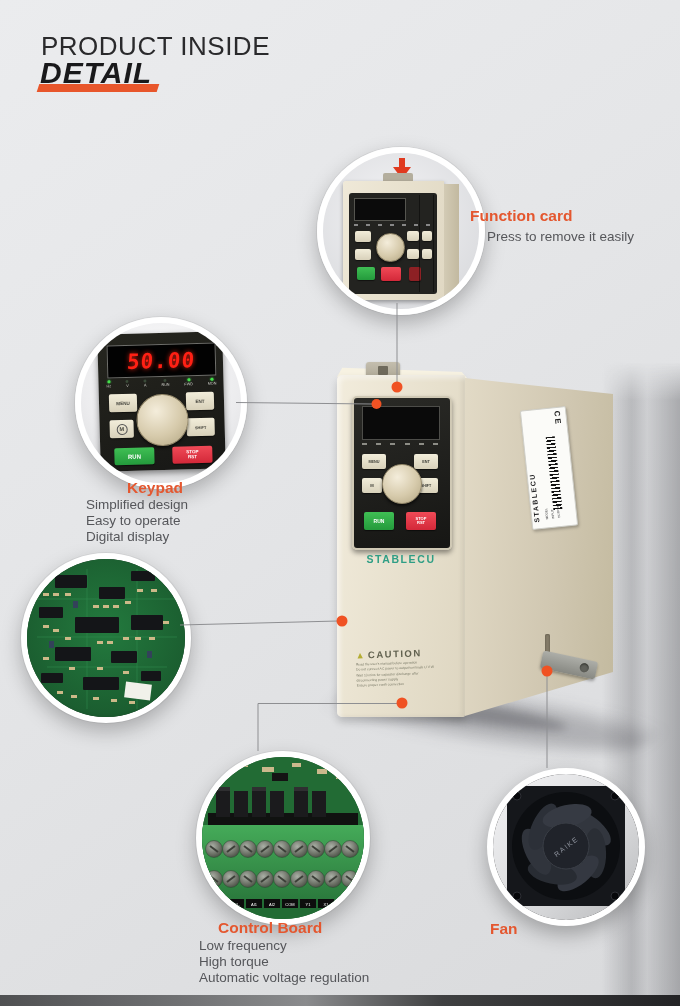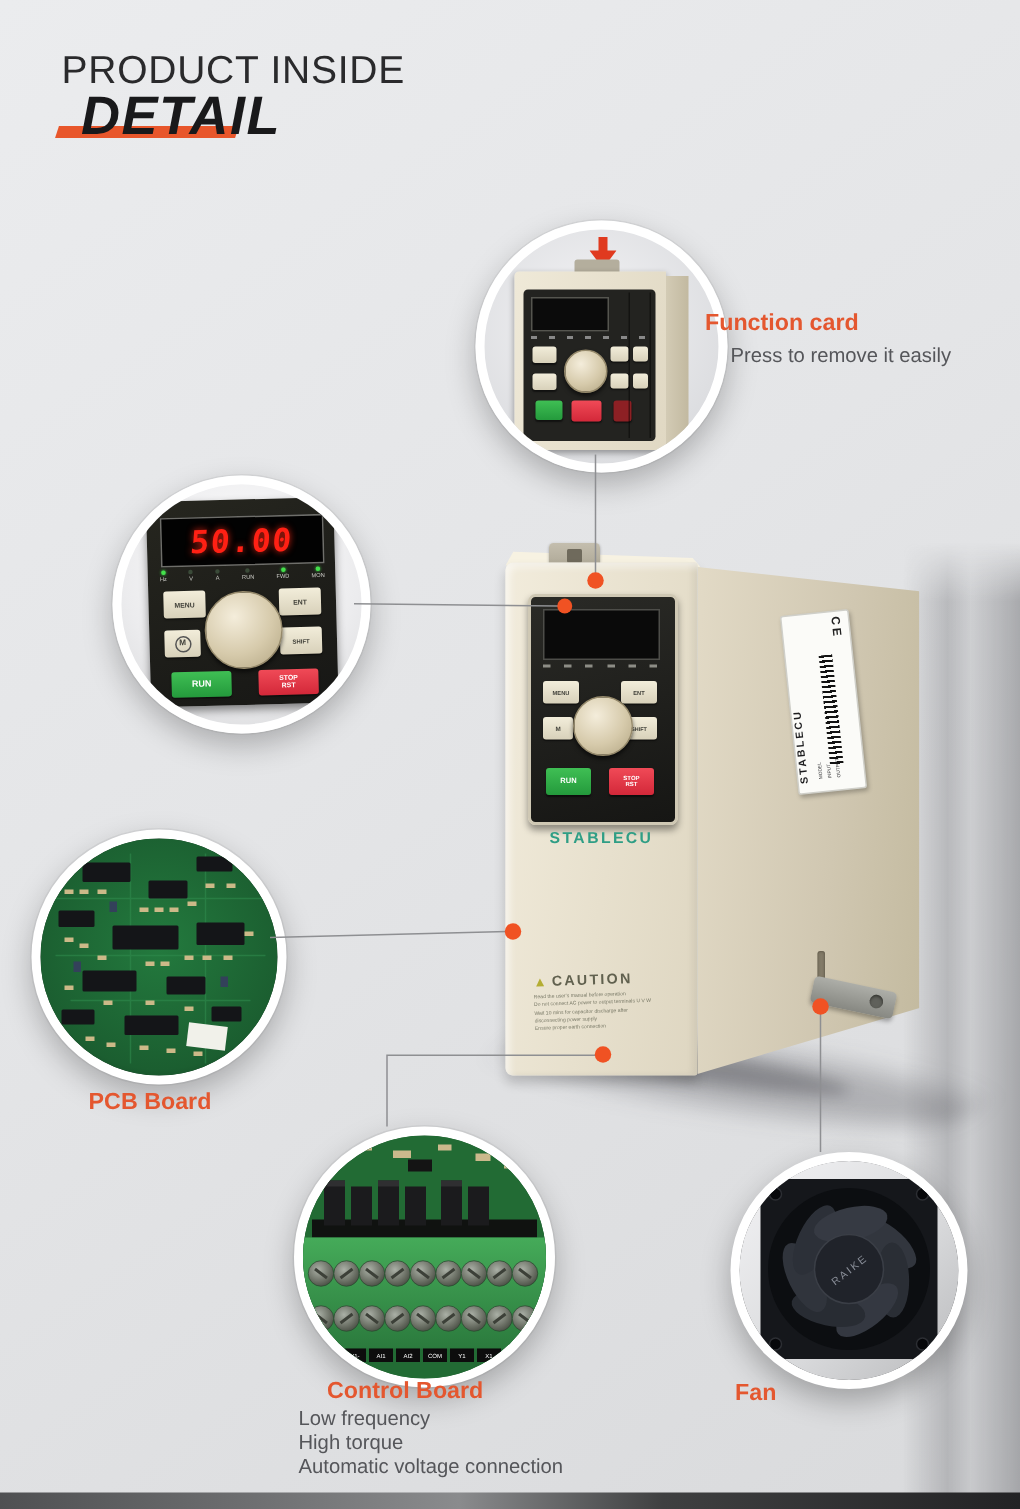--- a/index.html
+++ b/index.html
@@ -4,21 +4,21 @@
 <style>
   html,body{margin:0;padding:0;background:#9a9b9d;}
   .page{position:relative;width:680px;height:1006px;overflow:hidden;
         font-family:"Liberation Sans",sans-serif;
         background:linear-gradient(145deg,#ebecee 0%,#e4e5e7 45%,#d9dadc 100%);}
   .abs{position:absolute;}
 
   
   .title{left:41px;top:31px;font-size:26px;letter-spacing:.5px;color:#2a2a2c;font-weight:500;z-index:6;}
   .detail-bar{left:38px;top:84px;width:120px;height:8px;background:#e8562b;transform:skewX(-18deg);z-index:6;}
-  .subtitle{left:54px;top:56px;font-size:36px;font-weight:800;font-style:italic;color:#19191b;letter-spacing:1px;z-index:7;}
+  .subtitle{left:40px;top:56px;font-size:30px;font-weight:800;font-style:italic;color:#19191b;letter-spacing:1px;z-index:7;}
 
   
   .right-band{left:602px;top:362px;width:78px;height:644px;z-index:0;
     background:linear-gradient(90deg,rgba(130,131,135,0) 0%,rgba(130,131,135,.42) 38%,rgba(160,161,165,.30) 58%,rgba(108,109,113,.48) 100%);
     -webkit-mask-image:linear-gradient(180deg,transparent 0,#000 6%);mask-image:linear-gradient(180deg,transparent 0,#000 6%);}
   .bottom-bar{left:0;top:995px;width:680px;height:11px;z-index:8;
     background:linear-gradient(90deg,#4f5052 0%,#6e6f71 25%,#8a8b8d 45%,#3f4041 65%,#232325 100%);}
 
   
   .circle{position:absolute;border-radius:50%;border:6px solid #fff;overflow:hidden;z-index:3;
@@ -284,20 +284,26 @@
       <div class="knob" style="left:37px;top:61px;width:50px;height:50px;"></div>
       <div class="btn-green" style="left:14px;top:114px;width:40px;height:17px;font-size:6px;">
           <span>RUN</span>
         </div>
       <div class="btn-red" style="left:72px;top:114px;width:40px;height:17px;font-size:4.6px;">
           <span>STOP</span>
           <span>RST</span>
         </div>
     </div>
   </div>
+  <div class="co-label" style="left:75px;top:479px;width:160px;text-align:center;">Keypad</div>
+  <div class="co-desc" style="left:86px;top:497px;">
+    <span>Simplified design</span>
+    <span>Easy to operate</span>
+    <span>Digital display</span>
+  </div>
 
   <div class="circle c-pcb">
     <svg width="158" height="158" viewBox="0 0 158 158">
       <defs>
         <radialGradient id="gpcb" cx="50%" cy="45%" r="75%">
           <stop offset="0%" stop-color="#237a3e"></stop>
             <stop offset="70%" stop-color="#1b5e30"></stop>
             <stop offset="100%" stop-color="#0c2c16"></stop>
         </radialGradient>
       </defs>
@@ -348,21 +354,20 @@
           <rect x="102" y="142" width="6" height="3"></rect>
       </g>
       <g fill="#33415a">
         <rect x="46" y="42" width="5" height="7"></rect>
           <rect x="120" y="92" width="5" height="7"></rect>
           <rect x="22" y="82" width="5" height="7"></rect>
       </g>
       <rect x="98" y="124" width="26" height="16" fill="#f1f1ea" transform="rotate(7 111 132)"></rect>
     </svg>
   </div>
-  <div class="co-label" style="left:20px;top:726px;width:160px;text-align:center;">PCB Board</div>
 
   <div class="circle c-ctl">
     <svg width="162" height="162" viewBox="0 0 162 162">
       <defs>
         <linearGradient id="gterm" x1="0" y1="0" x2="0" y2="1">
           <stop offset="0%" stop-color="#45ab59"></stop>
             <stop offset="100%" stop-color="#2b7a3d"></stop>
         </linearGradient>
         <radialGradient id="gscrew" cx="40%" cy="35%" r="70%">
           <stop offset="0%" stop-color="#aab0a6"></stop>
@@ -450,21 +455,21 @@
         <text x="106" y="148.5" font-size="4" fill="#fff" text-anchor="middle">Y1</text>
         <text x="124" y="148.5" font-size="4" fill="#fff" text-anchor="middle">X1</text>
         <text x="142" y="148.5" font-size="4" fill="#fff" text-anchor="middle">COM</text>
       </g>
     </svg>
   </div>
   <div class="co-label" style="left:218px;top:919px;">Control Board</div>
   <div class="co-desc" style="left:199px;top:938px;">
     <span>Low frequency</span>
     <span>High torque</span>
-    <span>Automatic voltage connection</span>
+    <span>Automatic voltage regulation</span>
   </div>
 
   <div class="circle c-fan">
     <svg width="146" height="146" viewBox="0 0 146 146">
       <defs>
         <linearGradient id="gfanbg" x1="0" y1="0" x2="1" y2="1">
           <stop offset="0%" stop-color="#f3f3f5"></stop>
             <stop offset="60%" stop-color="#d8d9db"></stop>
             <stop offset="100%" stop-color="#b8b9bb"></stop>
         </linearGradient>

